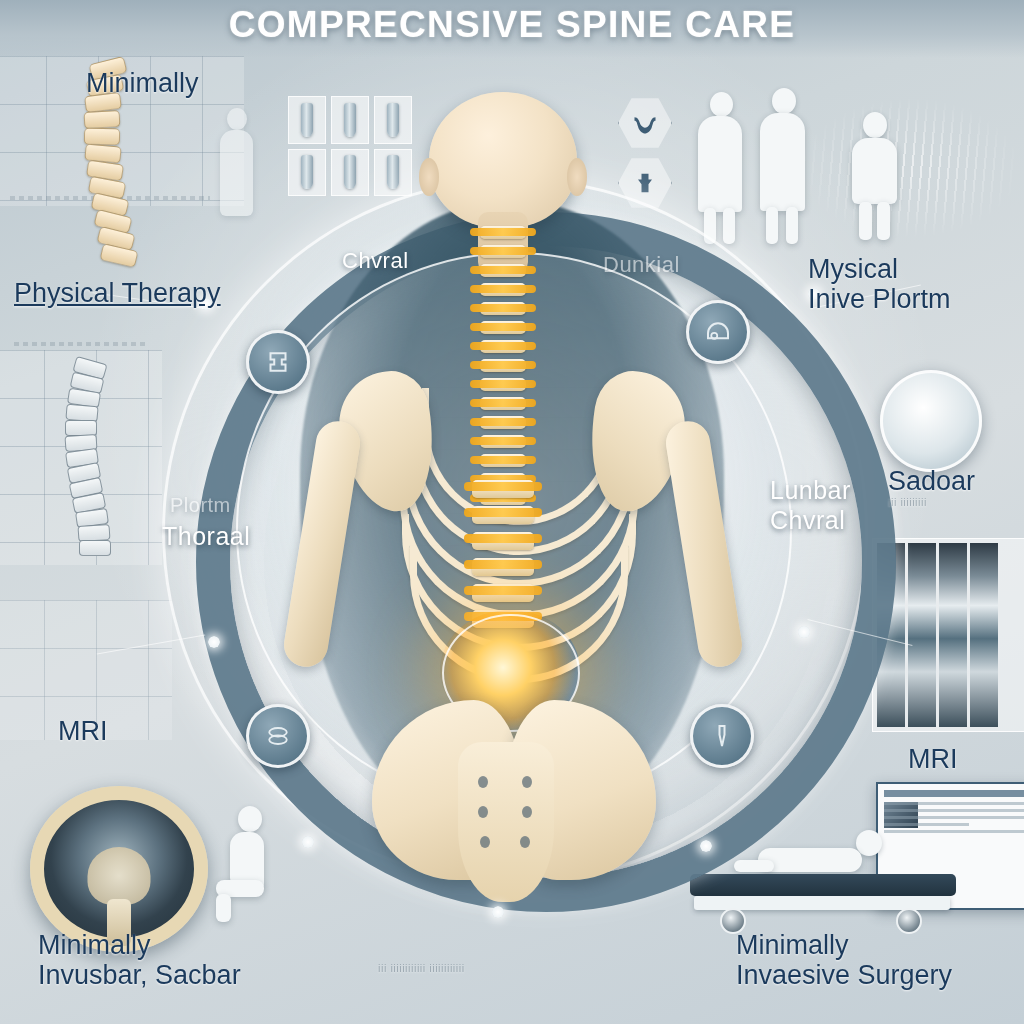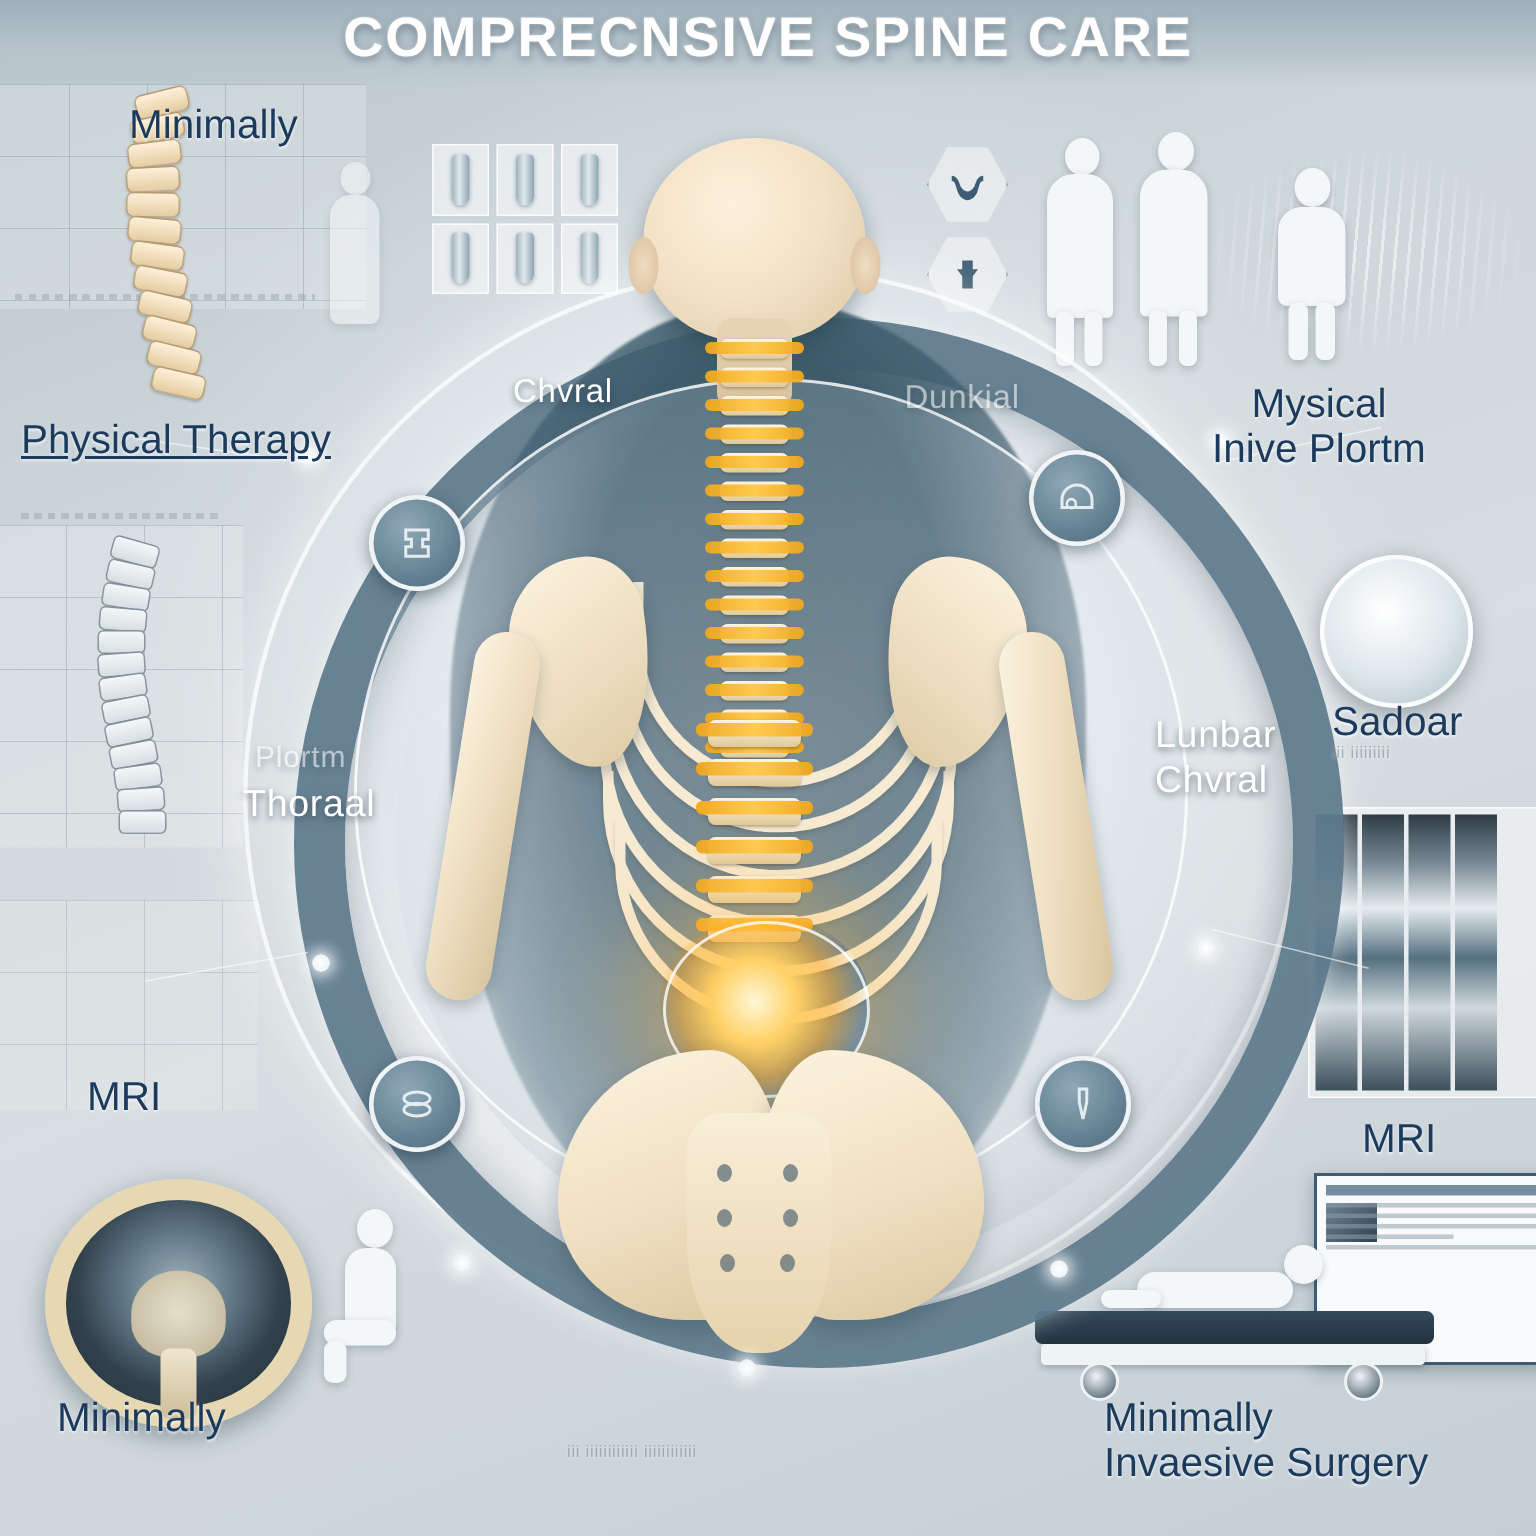--- a/index.html
+++ b/index.html
@@ -557,36 +557,37 @@
   <div class="olabel" style="left:14px;top:278px;text-decoration:underline;">
     <div class="big">Physical Therapy</div>
   </div>
 
   <div class="olabel" style="left:58px;top:716px;">
     <div class="big">MRI</div>
   </div>
 
   <div class="olabel" style="left:38px;top:930px;">
     <div class="big">Minimally</div>
+    <div class="big">Invusbar, Sacbar</div>
   </div>
 
   <div class="olabel" style="left:378px;top:962px;text-align:center;">
     <div class="sub">iii iiiiiiiiiiii iiiiiiiiiiii</div>
   </div>
 
   <div class="olabel" style="left:736px;top:930px;">
     <div class="big">Minimally</div>
     <div class="big">Invaesive Surgery</div>
   </div>
 
   <div class="olabel" style="left:908px;top:744px;">
     <div class="big">MRI</div>
   </div>
 
-  <div class="olabel" style="left:808px;top:254px;text-align:center;">
+  <div class="olabel" style="left:808px;top:254px;">
     <div class="big">Mysical</div>
     <div class="big">Inive Plortm</div>
   </div>
 
   <div class="olabel" style="left:888px;top:466px;">
     <div class="big">Sadoar</div>
     <div class="sub">iii iiiiiiiii</div>
   </div>
 
   <div class="title-band"></div>

